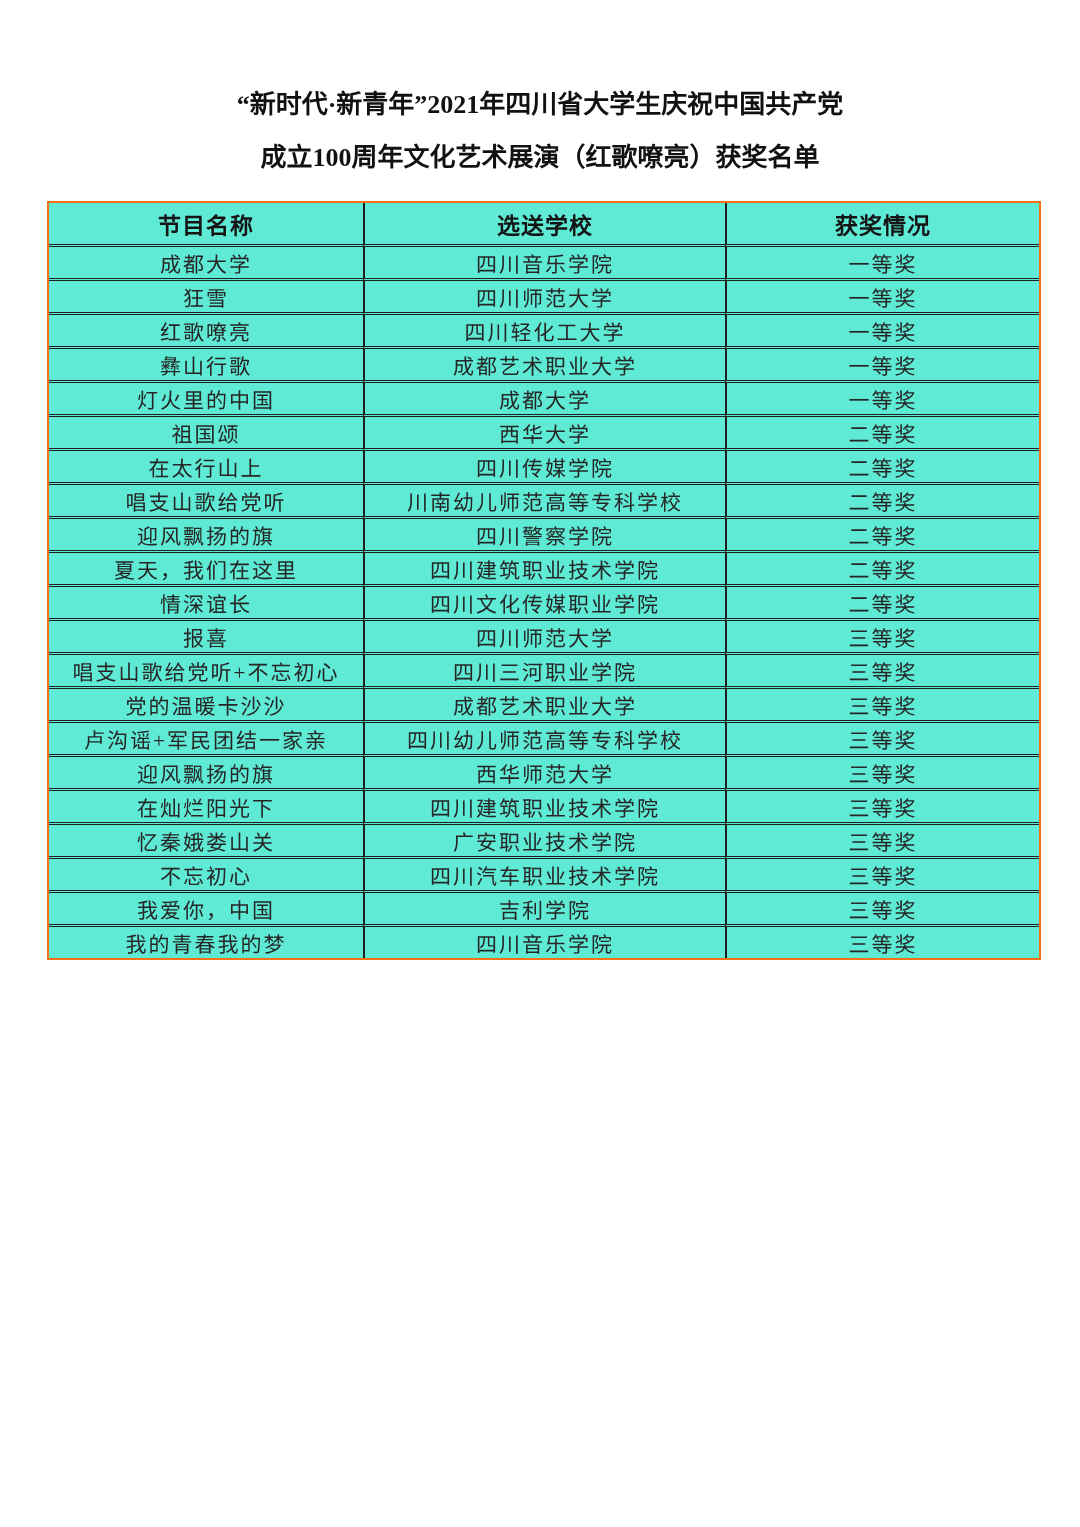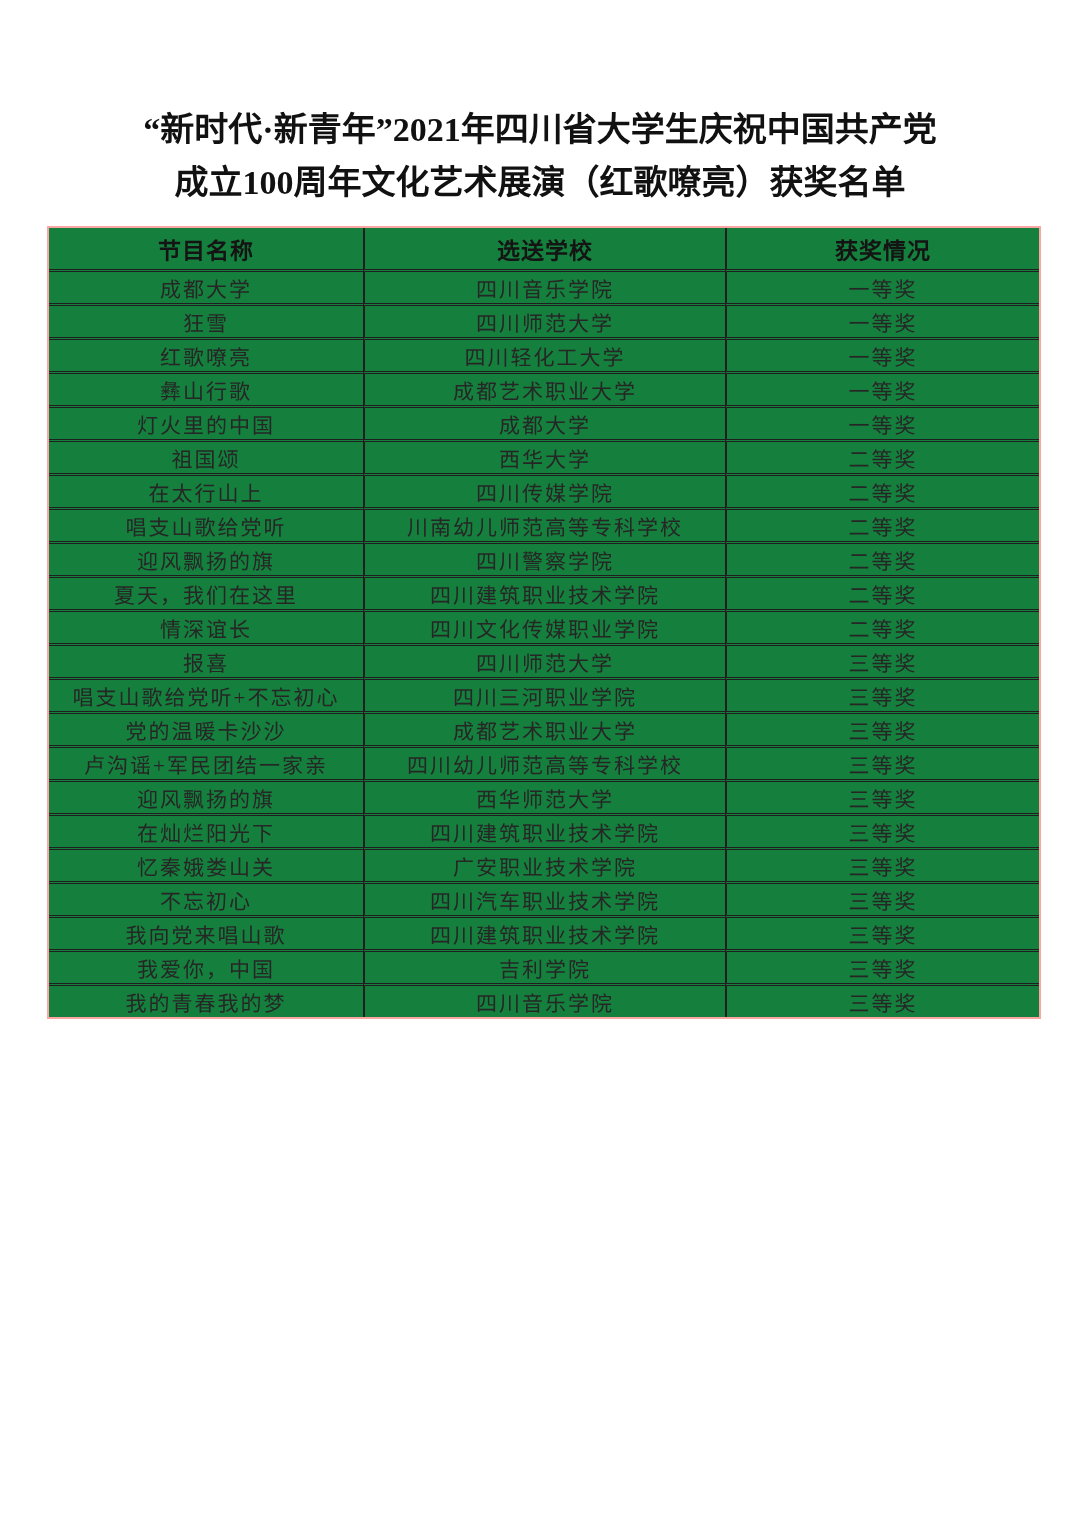--- a/index.html
+++ b/index.html
@@ -9,36 +9,36 @@
   }
   body {
     width: 1080px;
     height: 1527px;
     position: relative;
     font-family: "Liberation Serif", "DejaVu Serif", serif;
     color: #1c1c1c;
     overflow: hidden;
   }
   .doc-title {
-    padding-top: 103px;
+    padding-top: 78px;
     text-align: center;
     font-family: "Liberation Serif", "DejaVu Serif", serif;
     font-weight: bold;
-    font-size: 34px;
+    font-size: 26px;
     line-height: 53px;
     color: #111111;
   }
   table.awards {
     border-collapse: separate;
     border-spacing: 0;
     table-layout: fixed;
     margin: 17px 12px 0 47px;
     width: 990px;
-    border: 2px solid #fca5a5;
-    background: #15803d;
+    border: 2px solid #f97316;
+    background: #5eead4;
   }
   col.c1 { width: 314px; }
   col.c2 { width: 362px; }
   col.c3 { width: 314px; }
   th, td {
     text-align: center;
     vertical-align: middle;
     padding: 0 4px;
     border-bottom: 3px double #1f1f1f;
     border-left: 2px solid #1f1f1f;
@@ -175,25 +175,20 @@
         <td>忆秦娥娄山关</td>
         <td>广安职业技术学院</td>
         <td>三等奖</td>
       </tr>
       <tr>
         <td>不忘初心</td>
         <td>四川汽车职业技术学院</td>
         <td>三等奖</td>
       </tr>
       <tr>
-        <td>我向党来唱山歌</td>
-        <td>四川建筑职业技术学院</td>
-        <td>三等奖</td>
-      </tr>
-      <tr>
         <td>我爱你，中国</td>
         <td>吉利学院</td>
         <td>三等奖</td>
       </tr>
       <tr>
         <td>我的青春我的梦</td>
         <td>四川音乐学院</td>
         <td>三等奖</td>
       </tr>
     </tbody>

